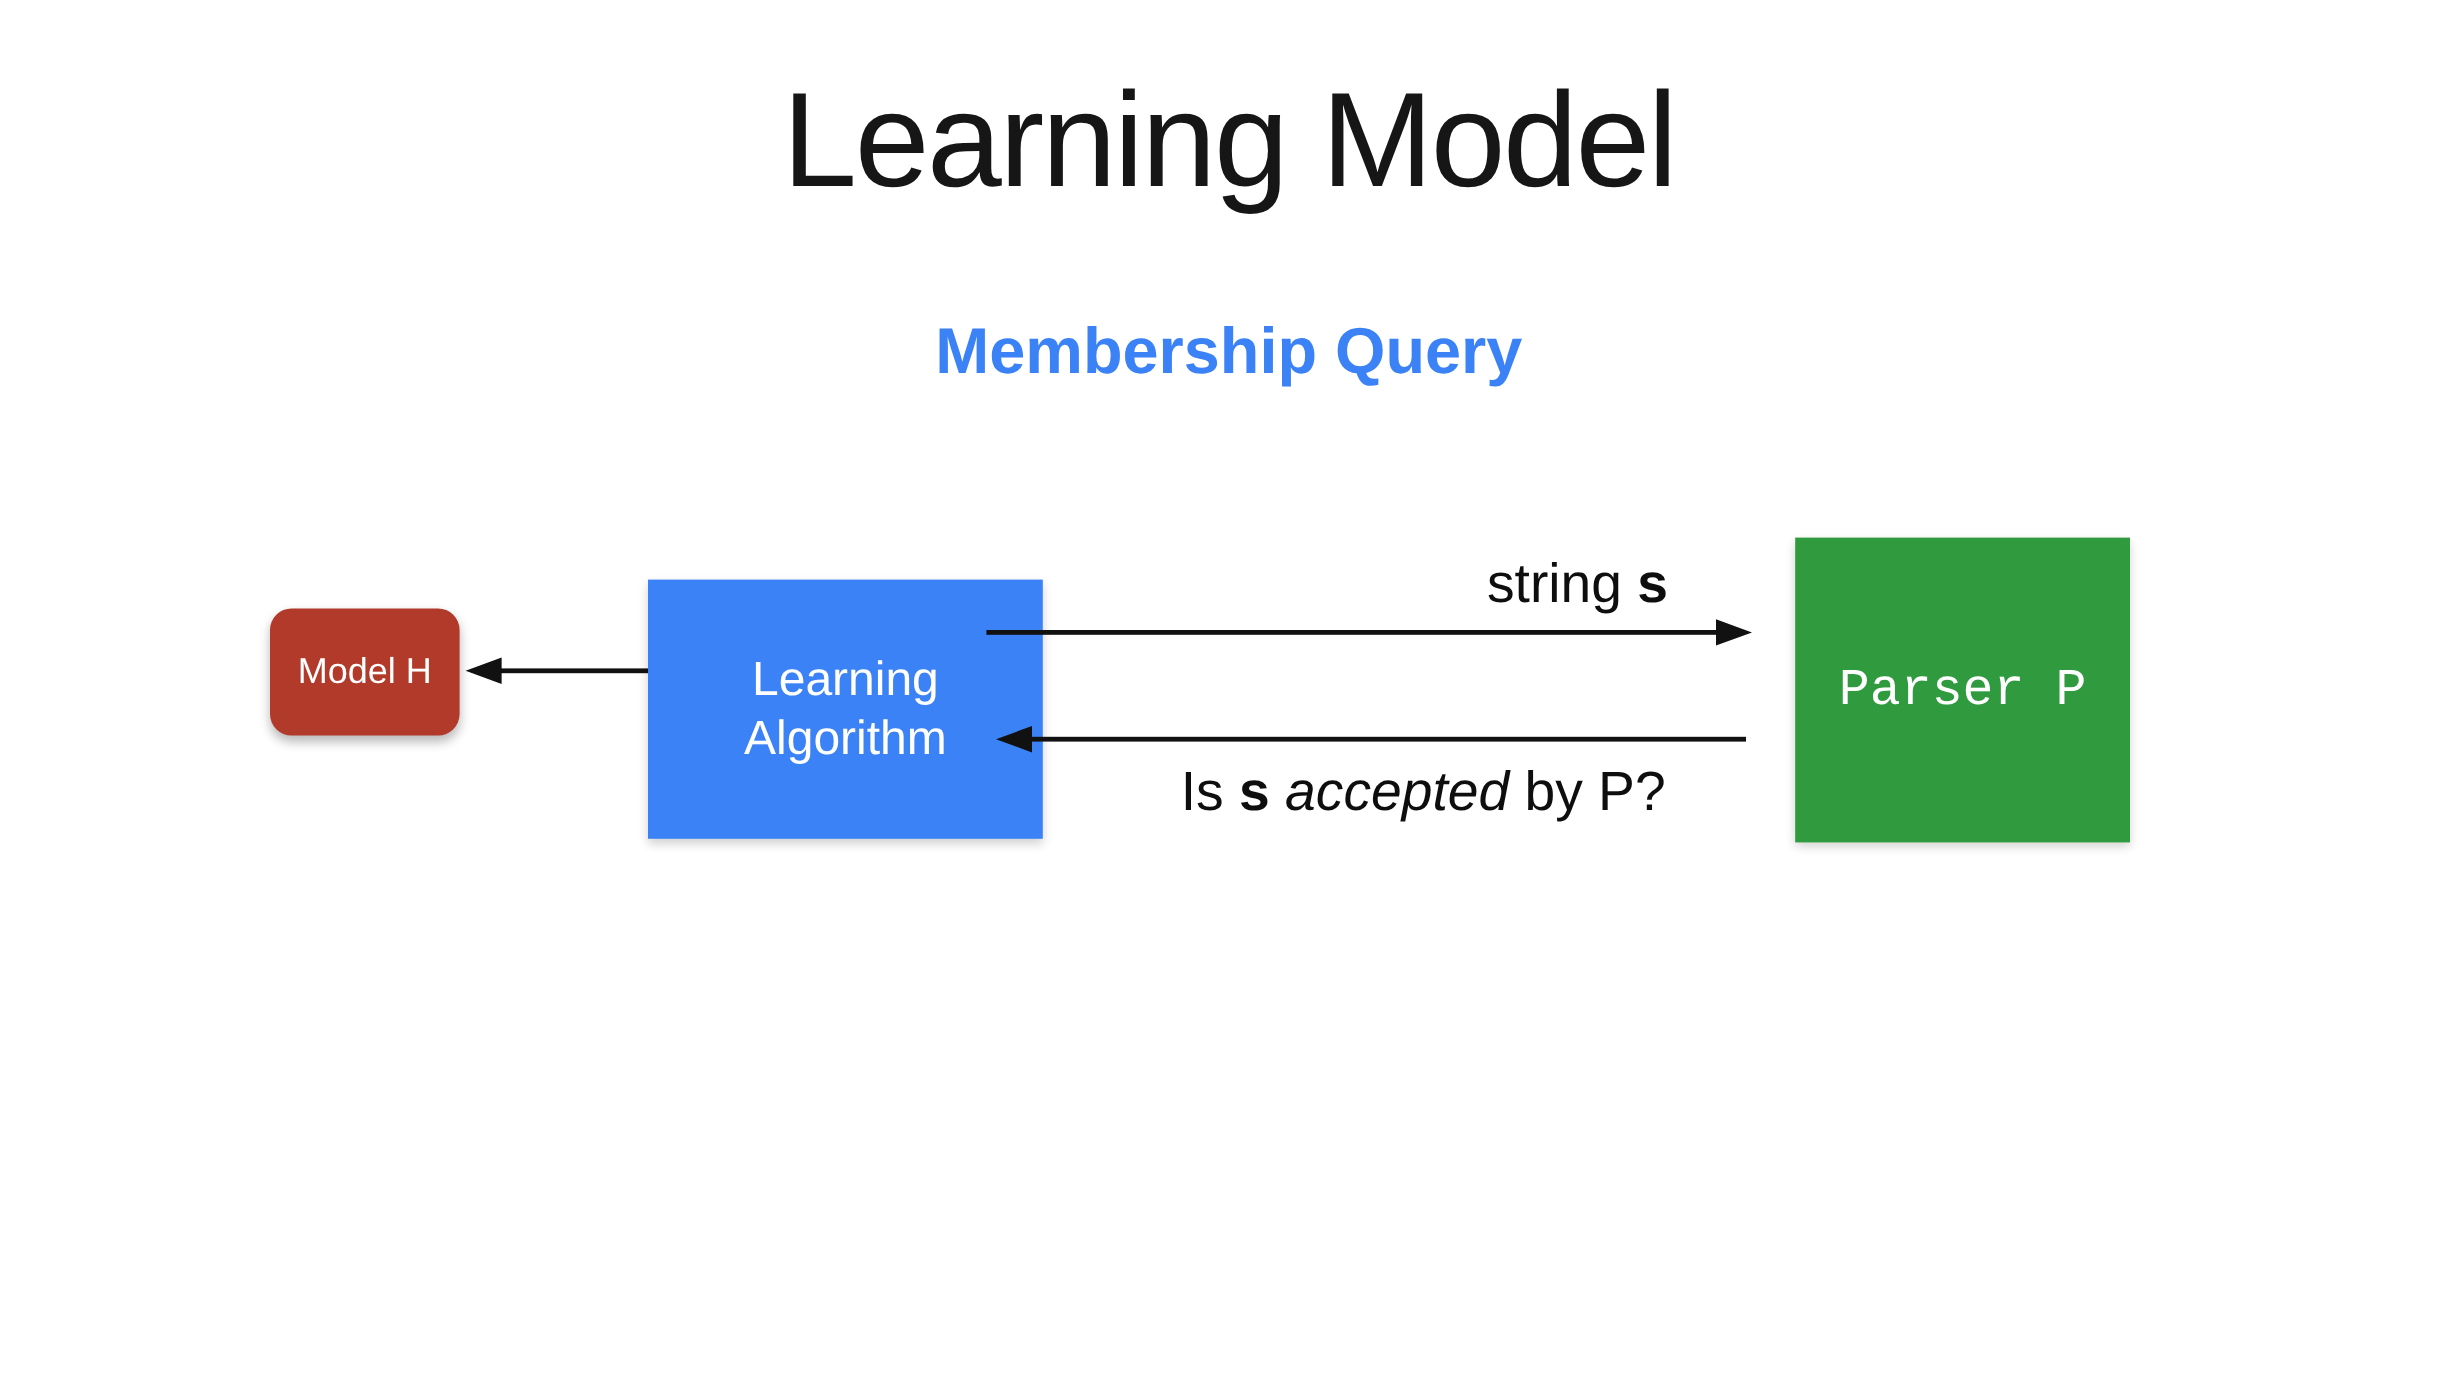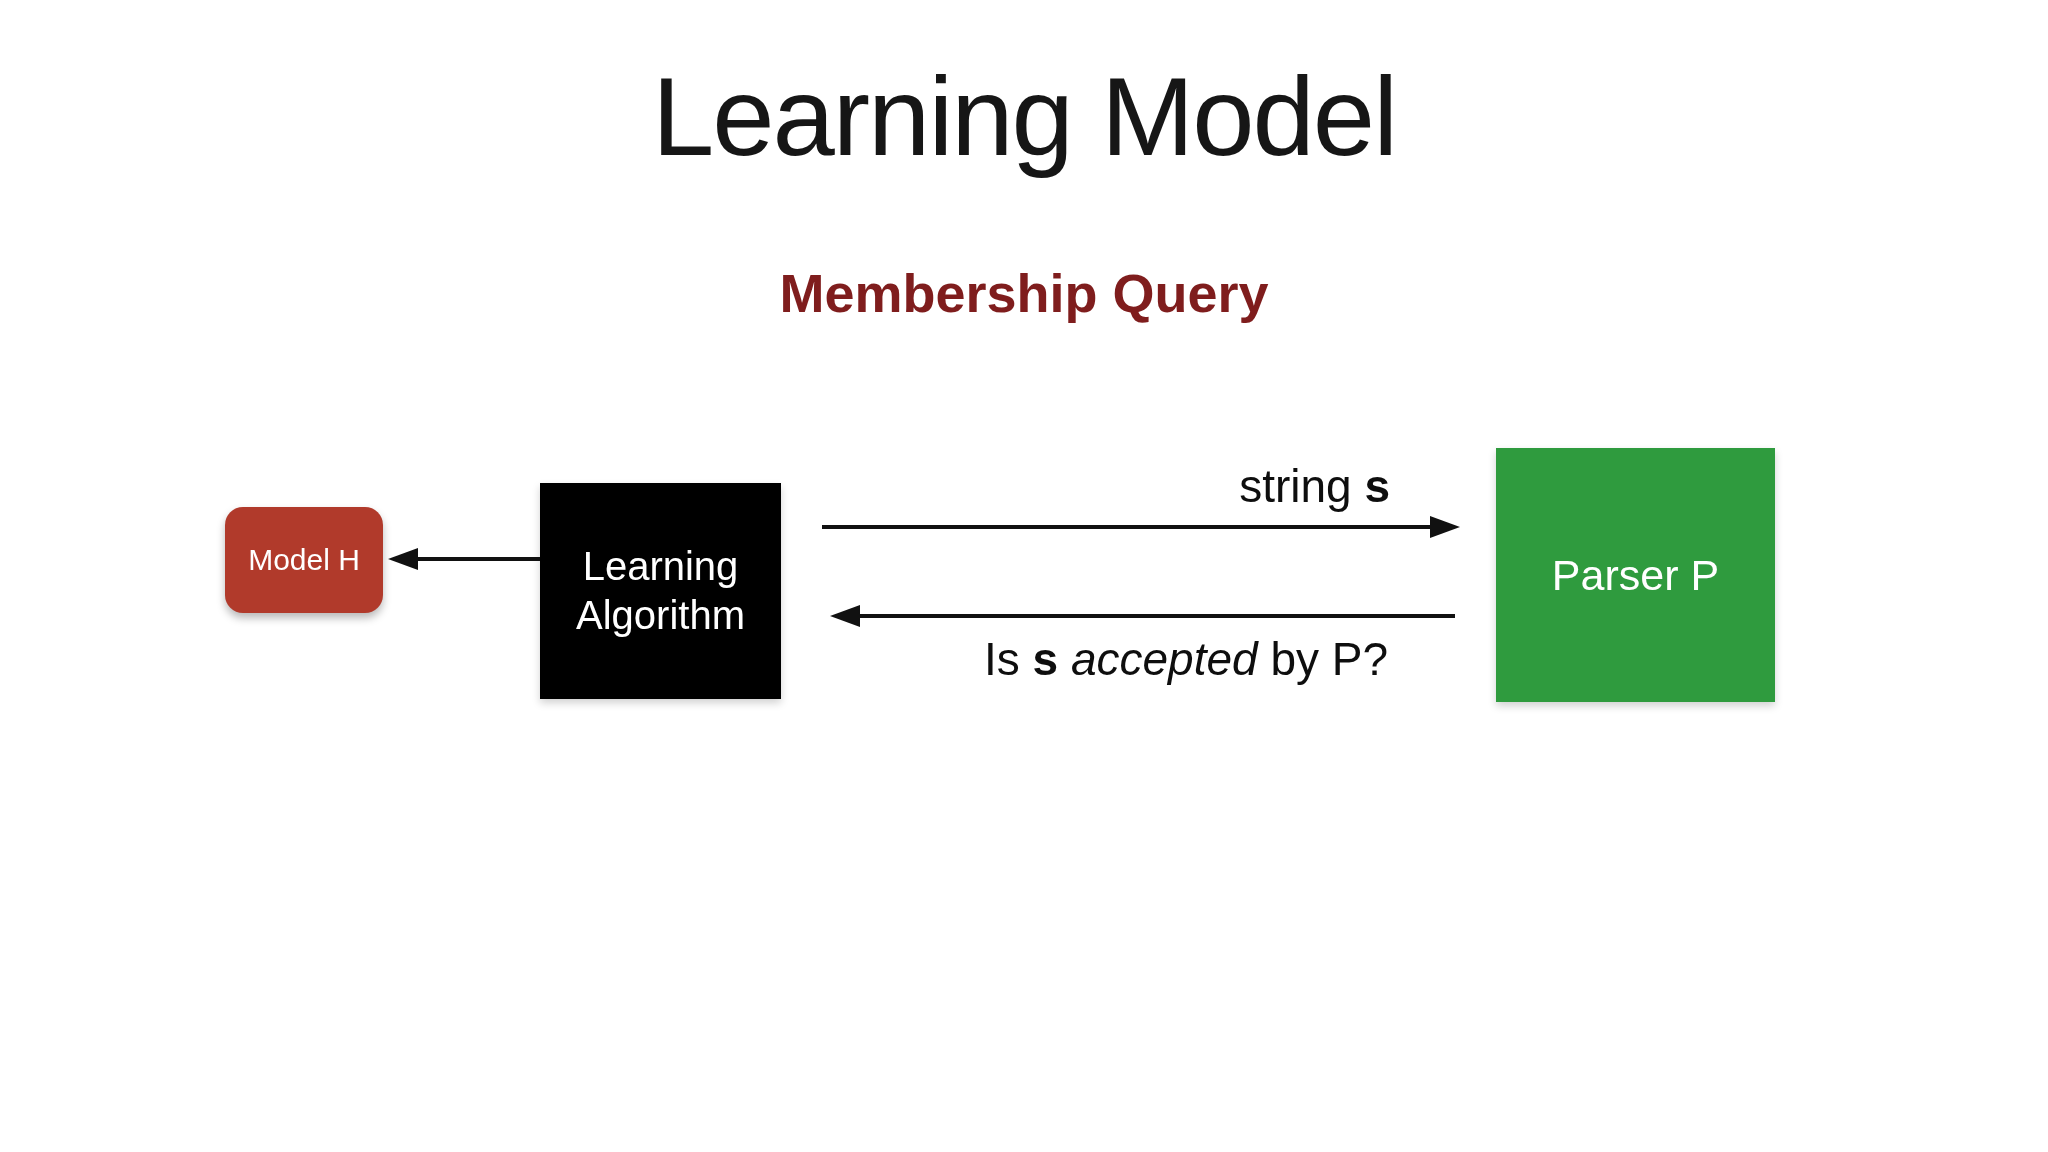--- a/index.html
+++ b/index.html
@@ -29,21 +29,21 @@
     white-space: nowrap;
   }
   .slide-subtitle {
     position: absolute;
     top: 262px;
     left: 0;
     width: 2048px;
     text-align: center;
     font-size: 54px;
     font-weight: bold;
-    color: #7f1d1d;
+    color: #3b82f6;
   }
   .node {
     position: absolute;
     display: flex;
     align-items: center;
     justify-content: center;
     text-align: center;
     color: #ffffff;
     font-weight: 300;
   }
@@ -53,36 +53,37 @@
     width: 158px;
     height: 106px;
     background: #b13a2b;
     border-radius: 18px;
     font-size: 30px;
     box-shadow: 0 5px 9px rgba(0,0,0,0.28);
   }
   .node-learning {
     left: 540px;
     top: 483px;
-    width: 241px;
+    width: 329px;
     height: 216px;
-    background: #000000;
+    background: #3b82f6;
     font-size: 40px;
     line-height: 1.22;
     box-shadow: 0 4px 8px rgba(0,0,0,0.18);
   }
   .node-learning .node-label { width: 240px; }
   .node-parser {
     left: 1496px;
     top: 448px;
     width: 279px;
     height: 254px;
     background: #2f9b3e;
     font-size: 43px;
     box-shadow: 0 4px 8px rgba(0,0,0,0.18);
+    font-family: Liberation Mono, monospace;
   }
   .edge-line {
     position: absolute;
     height: 4px;
     background: #111111;
   }
   .edge-head {
     position: absolute;
     width: 0;
     height: 0;

